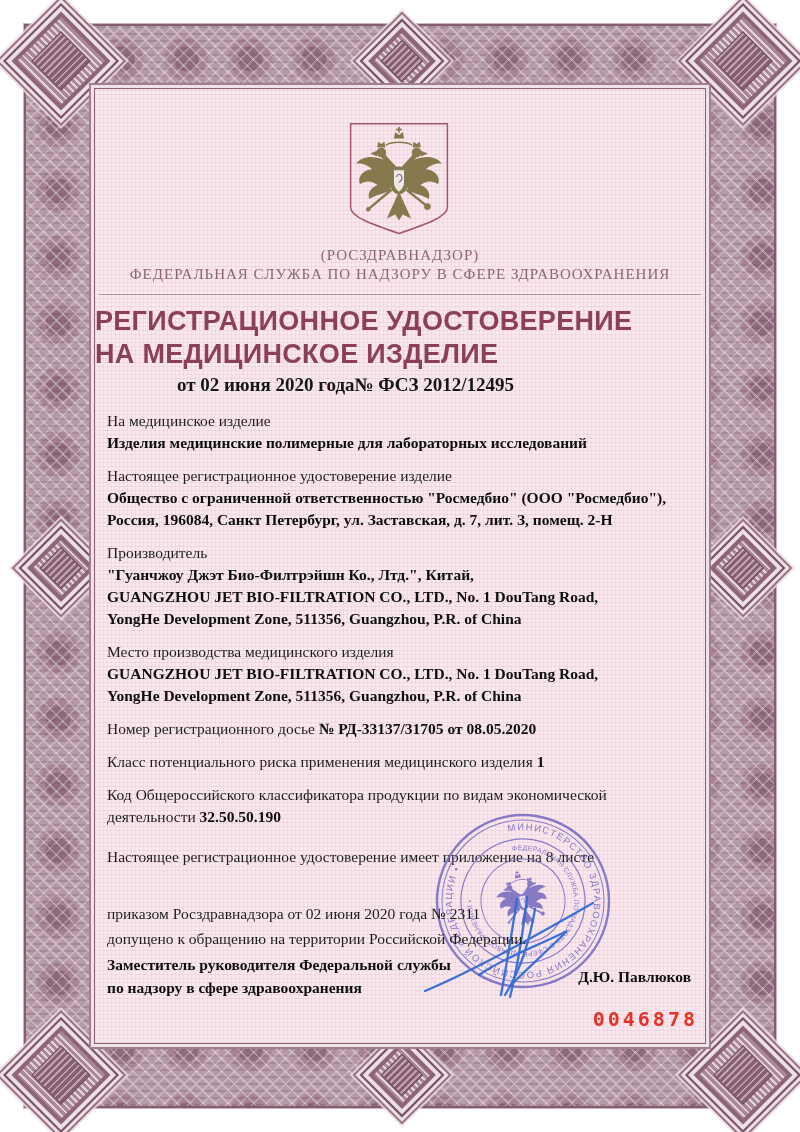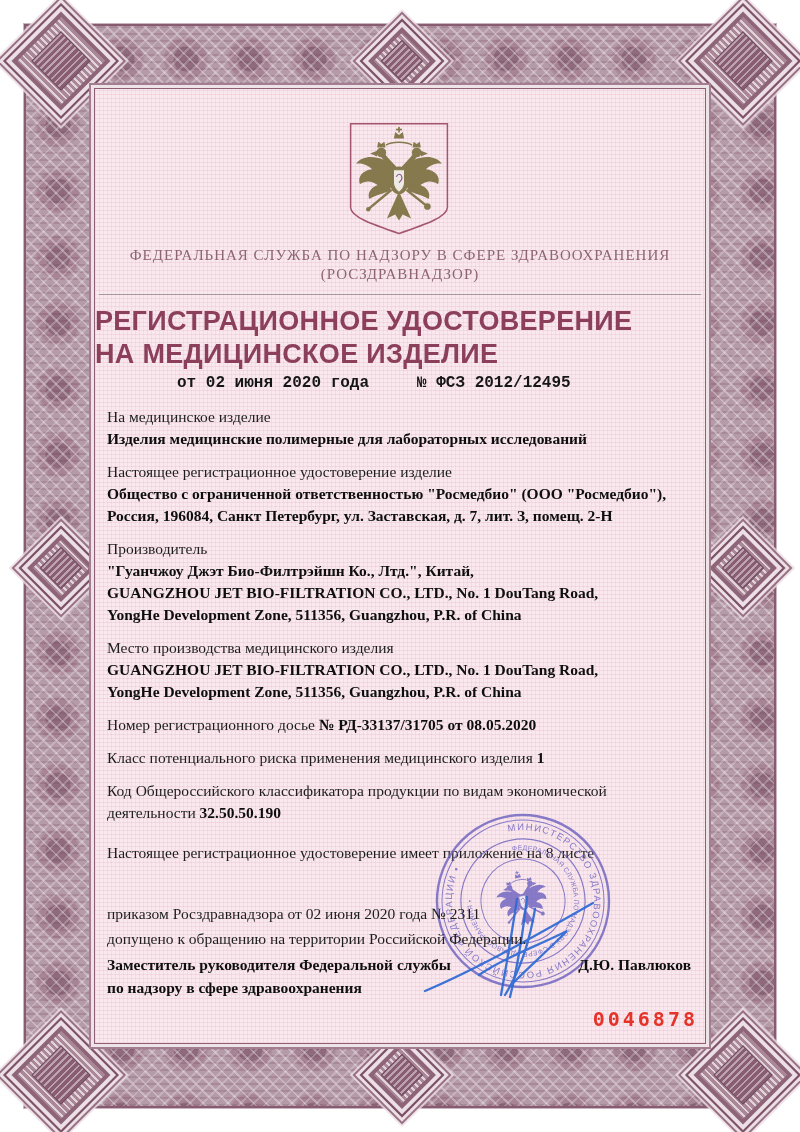--- a/index.html
+++ b/index.html
@@ -45,32 +45,32 @@
   .emblem-wrap{width:114px;margin:30px auto 4px;text-align:center;}
   .emblem-wrap svg{display:block;color:#86794e;}
 
   .authority{text-align:center;font-size:15px;line-height:19px;letter-spacing:1px;
     color:#8d6473;margin-top:6px;}
   .divider{margin:10px 4px 5px;border:0;border-top:1px solid #a8979d;}
 
   .cert-title{font-family:Liberation Sans, sans-serif;font-weight:bold;
     font-size:27px;line-height:33px;letter-spacing:.3px;color:#8b3f5a;margin-top:10px;}
 
-  .date-row{display:flex;padding-left:82px;gap:48px;margin-top:3px;
-    font-weight:bold;font-size:16px;color:#161616;font-family:Liberation Mono, monospace;}
+  .date-row{display:flex;padding-left:82px;margin-top:3px;
+    font-weight:bold;font-size:19px;color:#161616;}
 
   .fields{margin-top:14px;padding:0 12px;font-size:15.5px;line-height:22px;color:#1d1d1d;}
   .field{margin-bottom:11px;}
   .field .value{font-weight:bold;color:#0e0e0e;}
   .annex{margin-top:18px;}
 
   
   .order-block{position:absolute;left:12px;top:812px;font-size:15.5px;line-height:25px;color:#1d1d1d;}
   .signer-block{position:absolute;left:12px;right:14px;top:864px;display:flex;
-    justify-content:space-between;align-items:flex-start;font-weight:bold;font-size:15.5px;
+    justify-content:space-between;align-items:center;font-weight:bold;font-size:15.5px;
     line-height:23px;color:#0e0e0e;}
   .serial{position:absolute;right:7px;top:918px;font-family:"DejaVu Sans Mono", monospace;
     font-weight:bold;font-size:20px;letter-spacing:3px;color:#e5332a;}
 
   .stamp{position:absolute;left:338px;top:722px;width:180px;height:180px;
     opacity:.82;transform:rotate(-12deg);pointer-events:none;}
   .stamp svg{color:#6f63c0;}
   .signature{position:absolute;left:322px;top:798px;width:185px;height:120px;pointer-events:none;}
 
   .hidden-defs{position:absolute;width:0;height:0;overflow:hidden;}
@@ -120,22 +120,22 @@
 <div class="content">
 
   <div class="emblem-wrap">
     <svg width="112" height="121" viewBox="0 0 120 130" xmlns="http://www.w3.org/2000/svg">
       <path d="M8,5 H112 V95 C112,105 89,113 60,123 C31,113 8,105 8,95 Z" fill="none" stroke="#a3566e" stroke-width="1.6"></path>
       <use href="#dbl-eagle" transform="translate(0,6)"></use>
     </svg>
   </div>
 
   <div class="authority">
+    <div>(РОСЗДРАВНАДЗОР)</div>
     <div>ФЕДЕРАЛЬНАЯ СЛУЖБА ПО НАДЗОРУ В СФЕРЕ ЗДРАВООХРАНЕНИЯ</div>
-    <div>(РОСЗДРАВНАДЗОР)</div>
   </div>
 
   <hr class="divider">
 
   <div class="cert-title">
     <div>РЕГИСТРАЦИОННОЕ УДОСТОВЕРЕНИЕ</div>
     <div>НА МЕДИЦИНСКОЕ ИЗДЕЛИЕ</div>
   </div>
 
   <div class="date-row">

